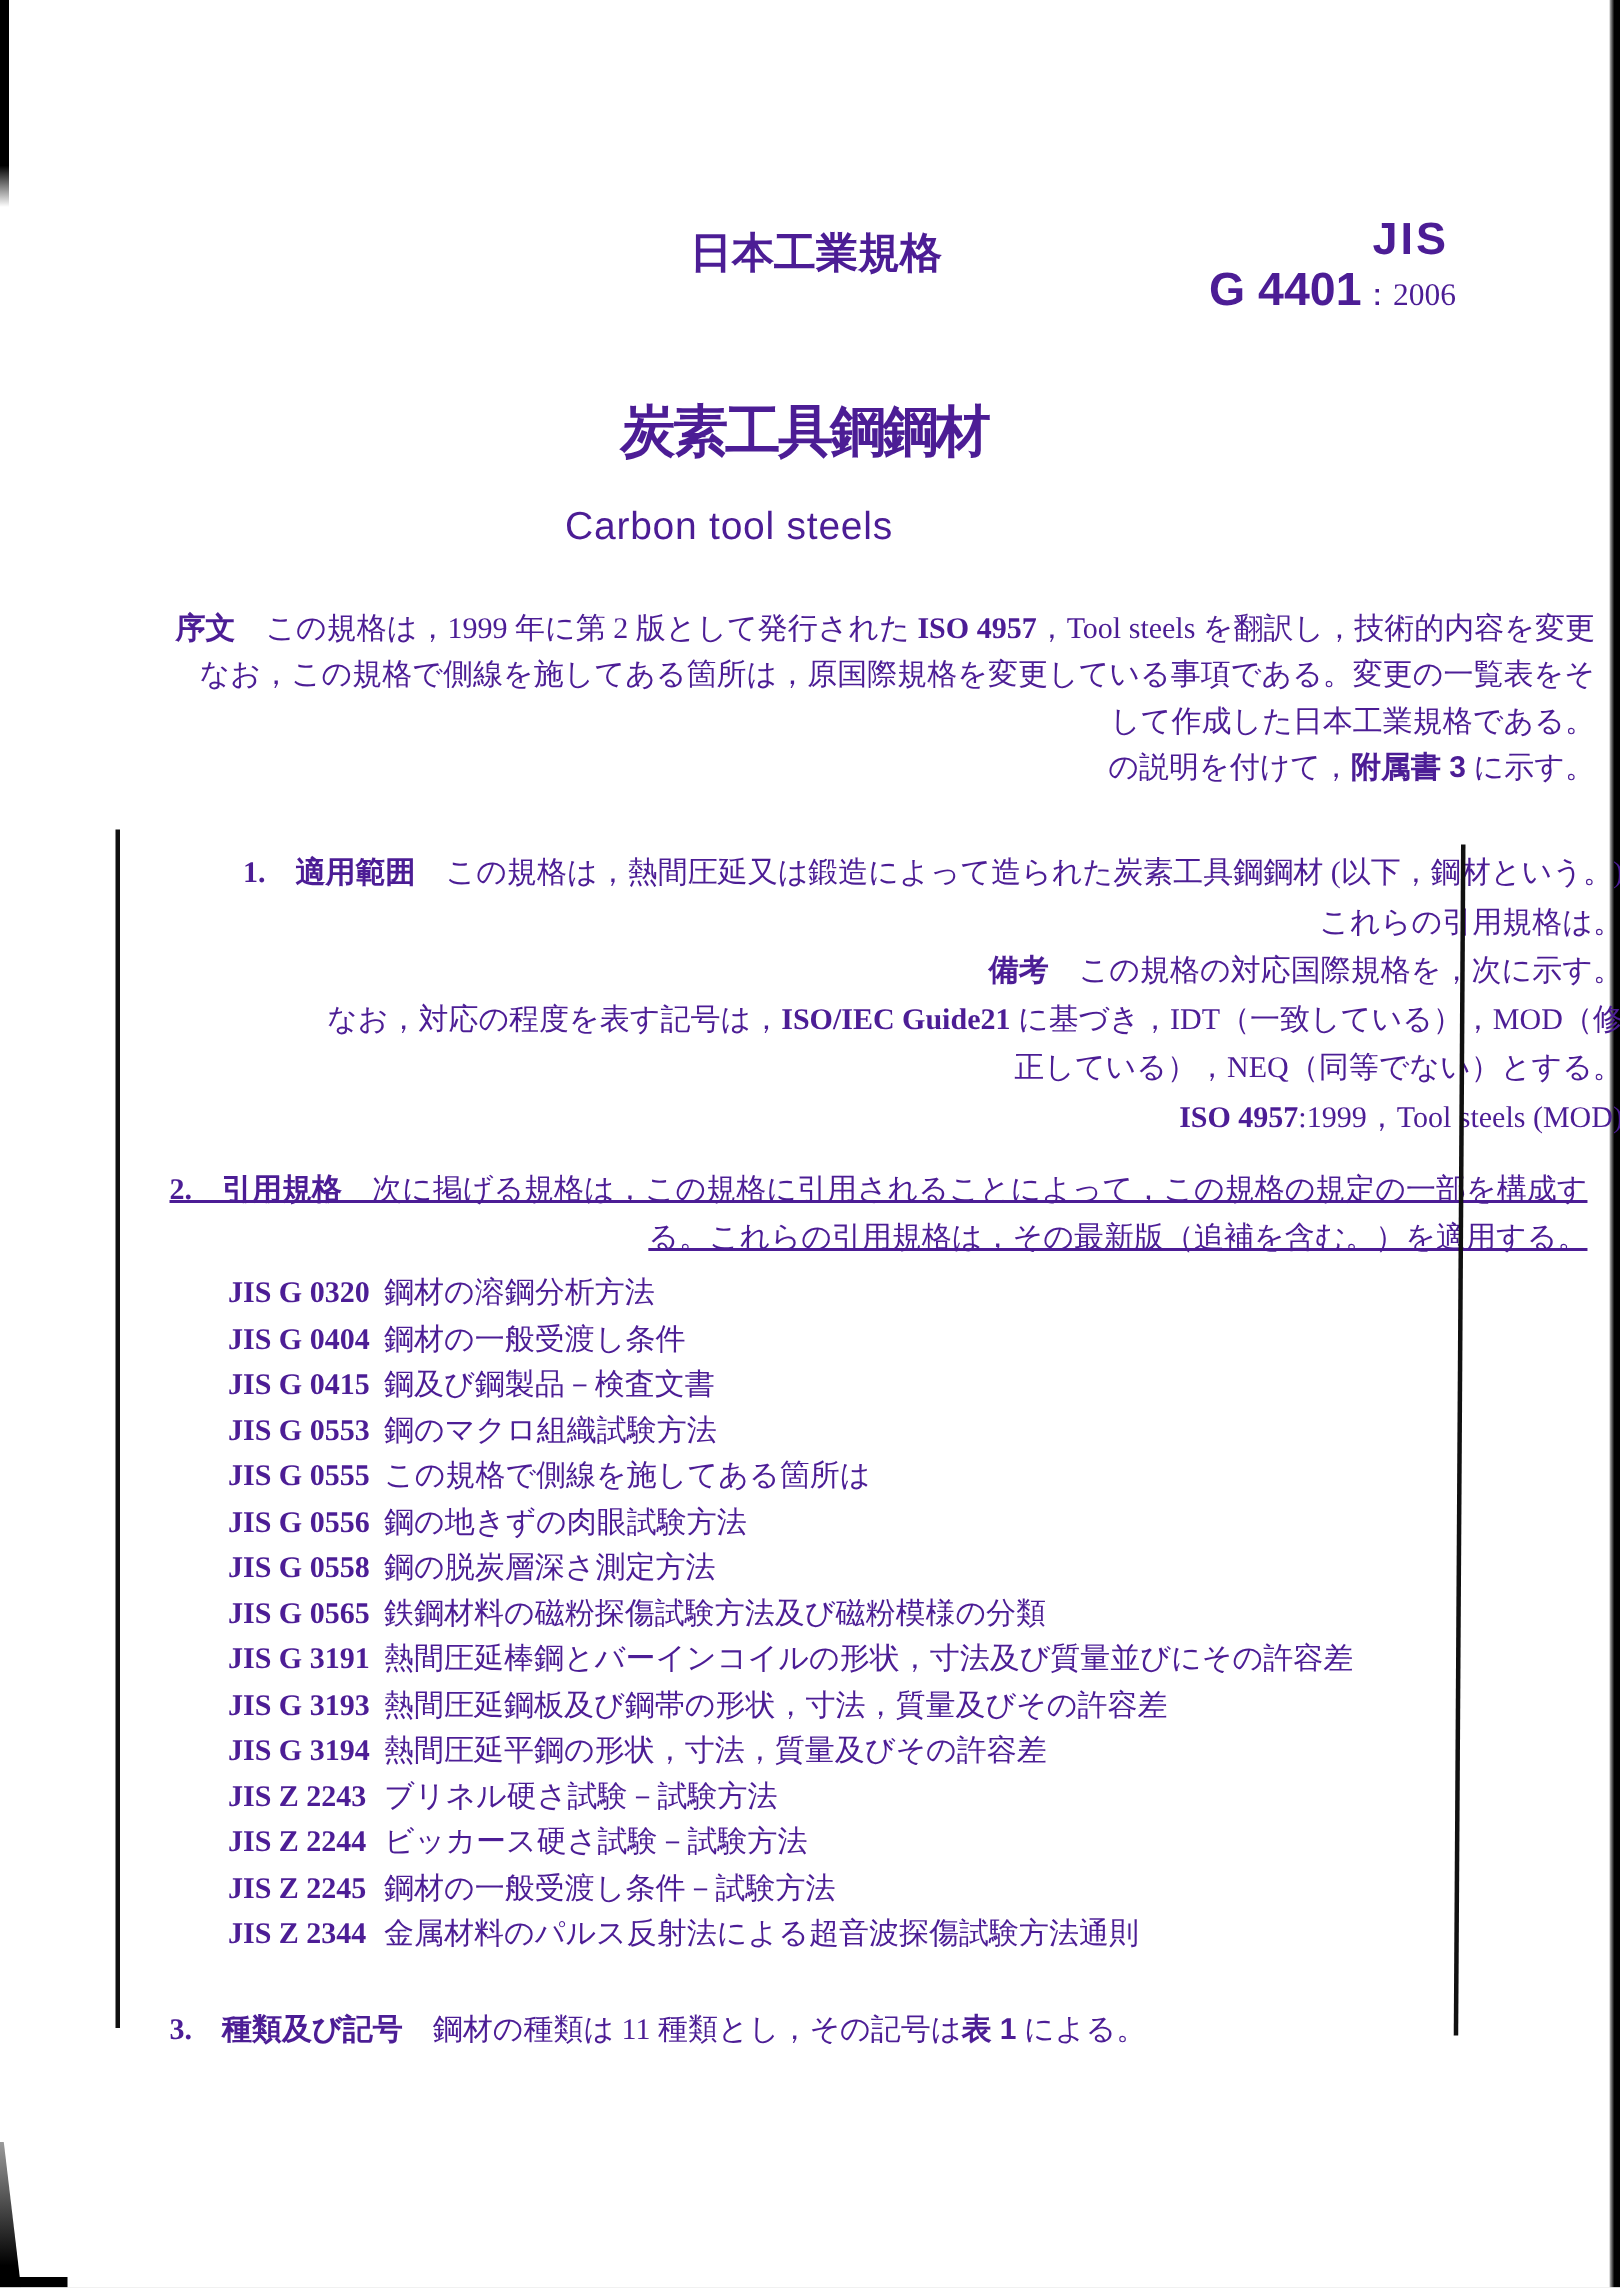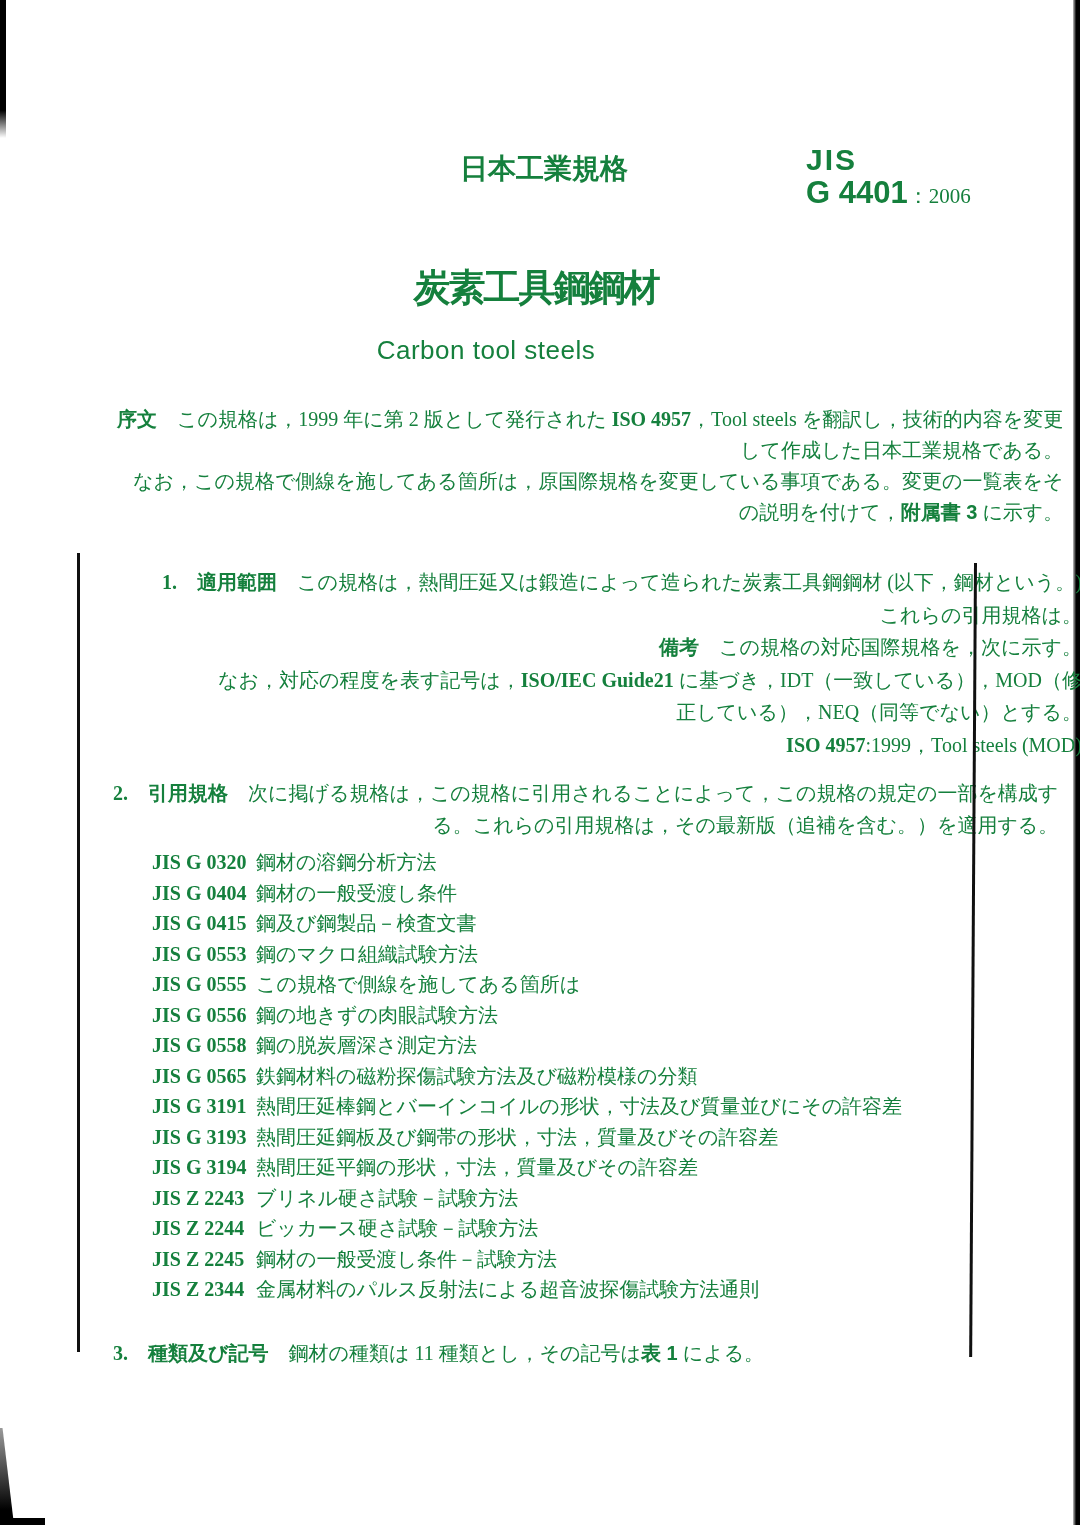--- a/index.html
+++ b/index.html
@@ -1,32 +1,32 @@
 <!DOCTYPE html>
 <html><head>
 <meta charset="utf-8">
 <style>
   html,body { margin:0; padding:0; background:#e8e8e8; }
   .page {
     position:relative; width:1080px; height:1525px; background:#ffffff;
-    font-family:"Liberation Serif","DejaVu Serif",serif; color:#15803d;
+    font-family:"Liberation Serif","DejaVu Serif",serif; color:#4c1d95;
     overflow:hidden;
   }
   .line { white-space:nowrap;text-align:right; }
   .b { font-weight:bold; }
   .g { font-weight:bold; font-family:"Liberation Sans","DejaVu Sans",sans-serif; }
 
   
   .org-title {
     position:absolute; left:460px; top:150px;
     font-family:"Liberation Sans","DejaVu Sans",sans-serif;
     font-weight:bold; font-size:28px; letter-spacing:0px; white-space:nowrap;
   }
   .jis-block {
-    position:absolute; left:806px; top:143px; width:160px; text-align:left;
+    position:absolute; left:806px; top:143px; width:160px; text-align:right;
     font-family:"Liberation Sans","DejaVu Sans",sans-serif; white-space:nowrap;
   }
   .jis-brand { font-weight:bold; font-size:30px; line-height:33px; letter-spacing:2px; }
   .jis-code-line { font-size:31px; font-weight:bold; line-height:34px; letter-spacing:0px; }
   .jis-year { font-family:"Liberation Serif","DejaVu Serif",serif; font-weight:normal; font-size:21px;margin-top:19px; }
 
   
   .doc-title {
     position:absolute; left:0; top:263px; width:1072px; text-align:center;
     font-family:"Liberation Sans","DejaVu Sans",sans-serif;
@@ -35,21 +35,21 @@
   .doc-subtitle {
     position:absolute; left:0; top:335px; width:972px; text-align:center;
     font-family:"Liberation Sans","DejaVu Sans",sans-serif;
     font-size:26px; letter-spacing:0.5px; white-space:nowrap;
   }
 
   
   .textblock { position:absolute; font-size:20px; }
   .foreword { left:113px; top:404px; line-height:31px; }
   .sec1     { left:113px; top:566px; line-height:32.5px; }
-  .sec2     { left:113px; top:777px; line-height:32px; }
+  .sec2     { left:113px; top:777px; line-height:32px;text-decoration:underline; }
   .reflist  { left:152px; top:847px; line-height:30.5px; }
   .sec3     { left:113px; top:1337px; line-height:32px; }
 
   .ref-row { white-space:nowrap; height:30.5px; }
   .ref-code { display:inline-block; width:92px; font-weight:bold; }
   .ref-title { margin-left:12px; }
 
   
   .sideline-left {
     position:absolute; left:77px; top:553px; width:3px; height:799px; background:#101010;
@@ -91,22 +91,22 @@
   <div class="jis-block">
     <div class="jis-brand">JIS</div>
     <div class="jis-code-line"><span>G 4401</span><span class="jis-year">：2006</span></div>
   </div>
 
   <div class="doc-title">炭素工具鋼鋼材</div>
   <div class="doc-subtitle">Carbon tool steels</div>
 
   <div class="textblock foreword">
     <div class="line"><span class="g">序文</span><span>　この規格は，1999 年に第 2 版として発行された </span><span class="b">ISO 4957</span><span>，Tool steels を翻訳し，技術的内容を変更</span></div>
+    <div class="line"><span>　なお，この規格で側線を施してある箇所は，原国際規格を変更している事項である。変更の一覧表をそ</span></div>
     <div class="line"><span>して作成した日本工業規格である。</span></div>
-    <div class="line"><span>　なお，この規格で側線を施してある箇所は，原国際規格を変更している事項である。変更の一覧表をそ</span></div>
     <div class="line"><span>の説明を付けて，</span><span class="g">附属書 3</span><span> に示す。</span></div>
   </div>
 
   <div class="textblock sec1">
     <div class="line"><span class="b">1.</span><span>　</span><span class="g">適用範囲</span><span>　この規格は，熱間圧延又は鍛造によって造られた炭素工具鋼鋼材 (以下，鋼材という。)</span></div>
     <div class="line"><span>これらの引用規格は。</span></div>
     <div class="line"><span>　 </span><span class="g">備考</span><span>　この規格の対応国際規格を，次に示す。</span></div>
     <div class="line"><span>　　　　　 なお，対応の程度を表す記号は，</span><span class="b">ISO/IEC Guide21</span><span> に基づき，IDT（一致している），MOD（修</span></div>
     <div class="line"><span>　　　正している），NEQ（同等でない）とする。</span></div>
     <div class="line"><span>　　　　 </span><span class="b">ISO 4957</span><span>:1999，Tool steels (MOD)</span></div>

